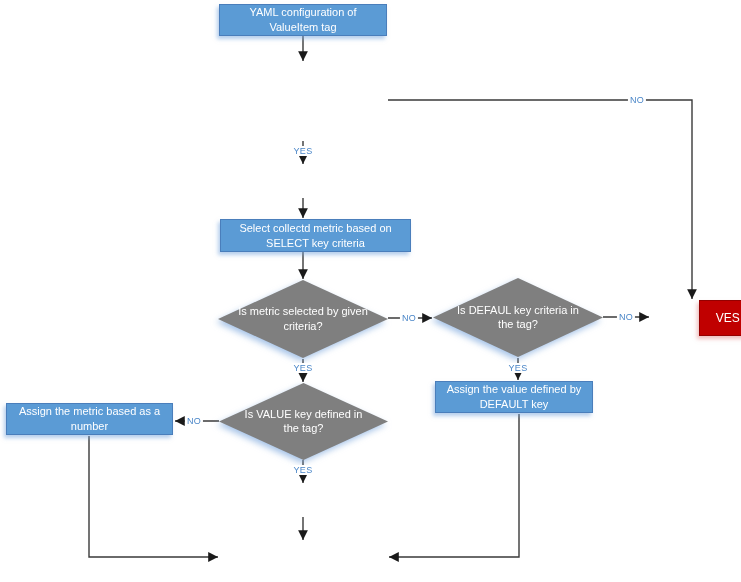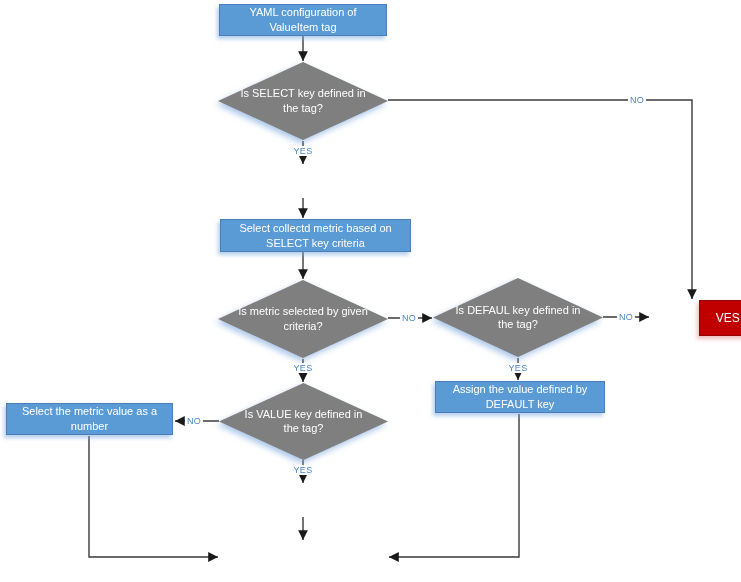--- a/index.html
+++ b/index.html
@@ -93,43 +93,39 @@
 
 
   <div class="node process" style="left:220px;top:219px;width:191px;height:33px">
     <span>Select collectd metric based on SELECT key criteria</span>
   </div>
 
   <div class="node error" style="left:651px;top:300px;width:86px;height:36px">
     <span>VES error</span>
   </div>
 
-  <div class="node process" style="left:435px;top:381px;width:170px;height:32px">
+  <div class="node process" style="left:435px;top:381px;width:158px;height:32px">
     <span>Assign the value defined by DEFAULT key</span>
   </div>
 
   <div class="node process" style="left:6px;top:403px;width:167px;height:32px">
-    <span>Select the metric value as a number</span>
+    <span>Assign the metric based as a number</span>
   </div>
 
 
 
-  <div class="diamond-wrap" style="left:218px;top:62px;width:170px;height:78px">
-    <div class="diamond"></div>
-    <div class="diamond-text">Is SELECT key defined in the tag?</div>
-  </div>
 
   <div class="diamond-wrap" style="left:218px;top:280px;width:170px;height:78px">
     <div class="diamond"></div>
     <div class="diamond-text">Is metric selected by given criteria?</div>
   </div>
 
   <div class="diamond-wrap" style="left:433px;top:278px;width:170px;height:79px">
     <div class="diamond"></div>
-    <div class="diamond-text">Is DEFAUL key defined in the tag?</div>
+    <div class="diamond-text">Is DEFAUL key criteria in the tag?</div>
   </div>
 
   <div class="diamond-wrap" style="left:219px;top:383px;width:169px;height:77px">
     <div class="diamond"></div>
     <div class="diamond-text">Is VALUE key defined in the tag?</div>
   </div>
 
   <div class="edge-label" style="left:303px;top:151px">YES</div>
   <div class="edge-label" style="left:637px;top:100px">NO</div>
   <div class="edge-label" style="left:303px;top:368px">YES</div>

